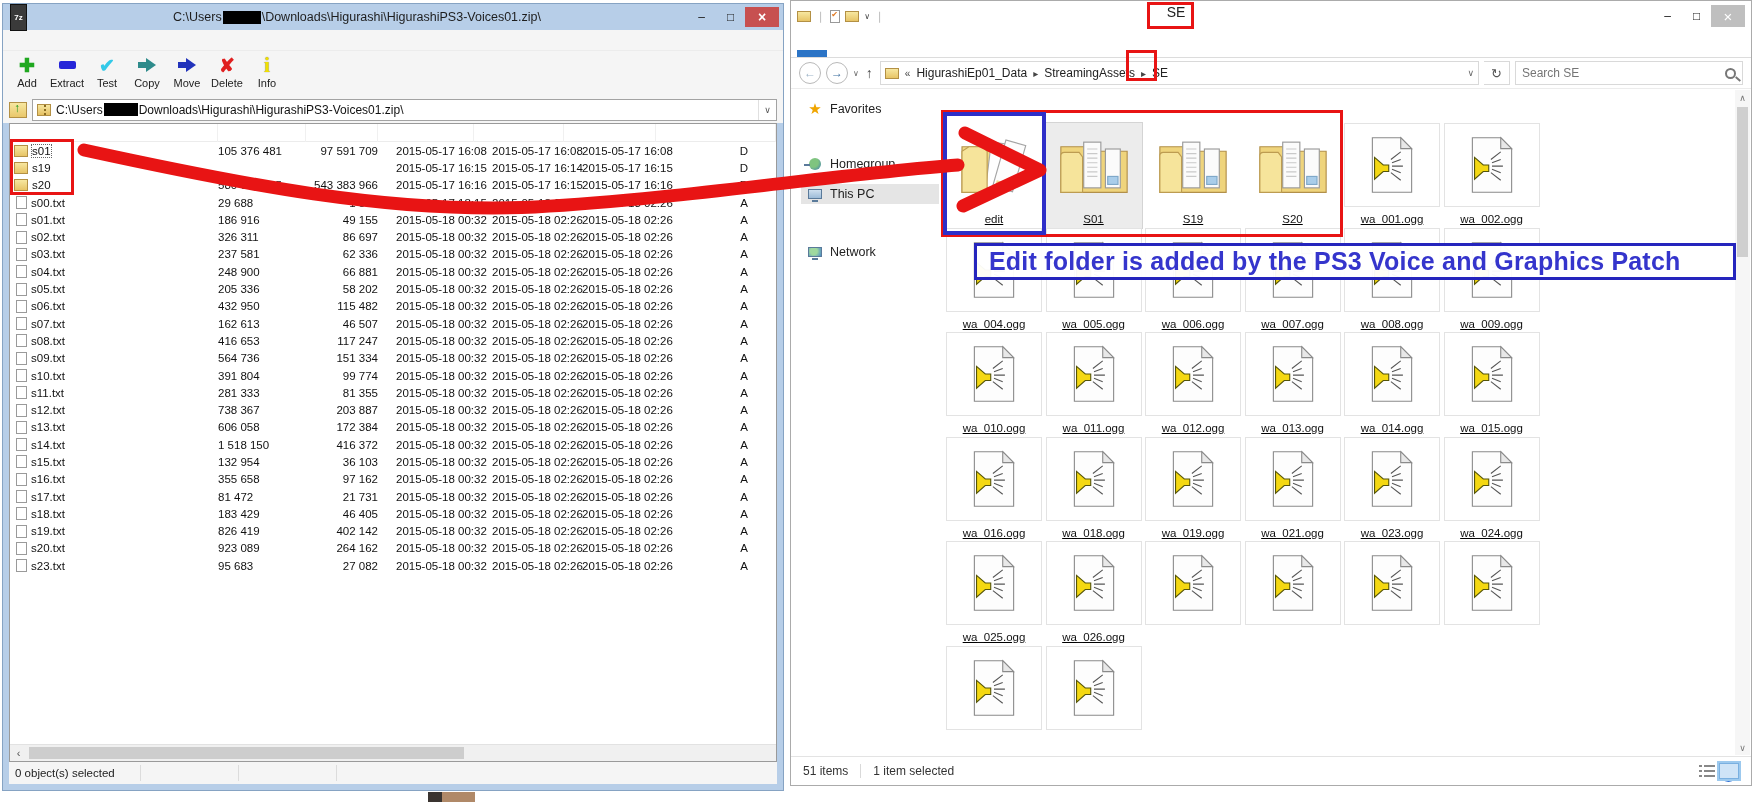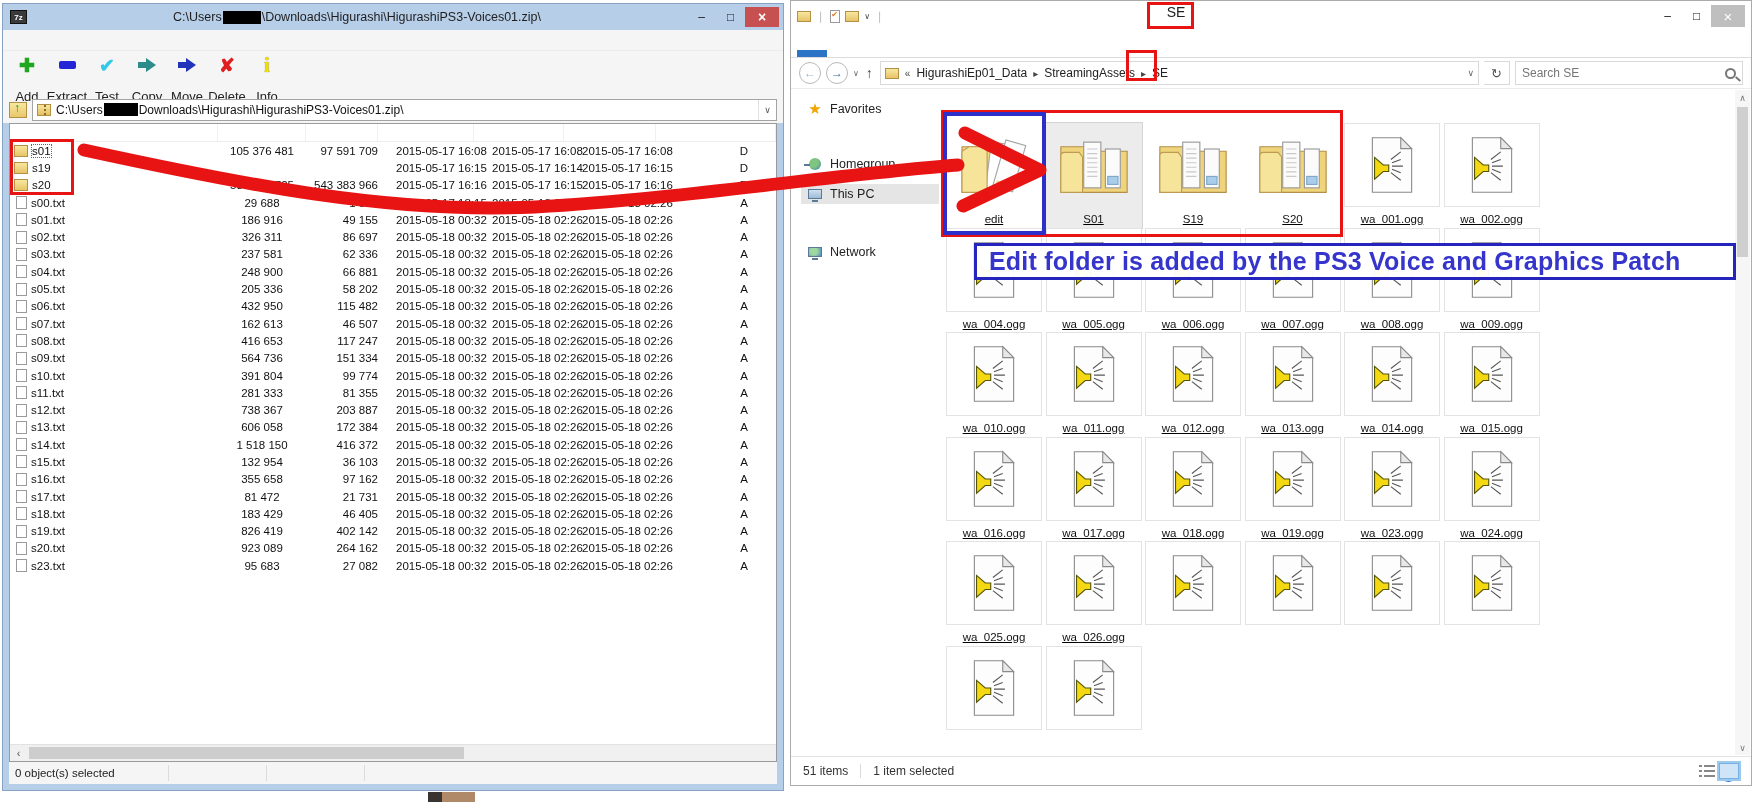--- a/index.html
+++ b/index.html
@@ -3,38 +3,38 @@
 <meta charset="utf-8">
 <style>
   * { margin:0; padding:0; box-sizing:border-box; }
   html,body { width:1752px; height:802px; background:#fff; overflow:hidden;
     font-family:"Liberation Sans", sans-serif; position:relative; }
 
   
   #zwin { position:absolute; left:2px; top:3px; width:782px; height:788px;
     background:#b7cee8; border:1px solid #86a3c3; }
   .z-titlebar { height:26px; display:flex; align-items:center; padding:0 4px; }
-  .z-appicon { width:17px; height:14px; background:#3a3a3a; color:#fff; font-size:8px;
+  .z-appicon { width:17px; height:27px; background:#3a3a3a; color:#fff; font-size:8px;
     font-weight:bold; display:flex; align-items:center; justify-content:center;
     border:1px solid #111; margin-left:3px; }
   .z-title { flex:1; display:flex; justify-content:center; align-items:center;
     font-size:12.5px; color:#1e1e1e; white-space:nowrap; }
   .redact { display:inline-block; width:38px; height:13px; background:#000; margin:0 1px; }
   .z-btn { width:29px; height:20px; display:flex; align-items:center; justify-content:center;
     font-size:12px; color:#222; cursor:default; }
   .z-btn.close { background:#c75050; color:#fff; width:34px; font-size:14px; font-weight:bold; }
   .z-chrome { background:#f5f5f5; }
   .z-menubar { height:21px; display:flex; align-items:center; padding:0 6px;
     font-size:12px; color:#222; border-bottom:1px solid #ececec; }
   .z-menubar span { padding:0 8px; }
   .z-toolbar { height:45px; display:flex; align-items:flex-start; padding:2px 4px 0 4px; }
   .z-tbtn { width:40px; display:flex; flex-direction:column; align-items:center; }
   .z-ticon { height:24px; display:flex; align-items:center; justify-content:center;
     font-size:19px; font-weight:bold; }
-  .z-tlabel { font-size:13px; color:#222;margin-top:12px; }
+  .z-tlabel { font-size:11px; color:#222; }
   .z-tbtn[data-type="add"] .z-ticon { color:#1fa81f; }
   .z-tbtn[data-type="test"] .z-ticon { color:#33c9e8; }
   .z-tbtn[data-type="delete"] .z-ticon { color:#e02020; }
   .z-tbtn[data-type="extract"] .z-ticon .bar { width:17px; height:8px; background:#2525d8; border-radius:2px; }
   .z-tbtn[data-type="info"] .z-ticon { color:#f0e000; font-family:"Liberation Serif",serif;
     font-size:21px; text-shadow:0 0 1px #666; }
   .t-arrow { position:relative; width:20px; height:14px; display:inline-block; }
   .t-arrow i { position:absolute; left:1px; top:4px; width:8px; height:6px; background:var(--c); }
   .t-arrow em { position:absolute; left:9px; top:0; width:0; height:0;
     border-left:10px solid var(--c); border-top:7px solid transparent; border-bottom:7px solid transparent; }
@@ -50,21 +50,21 @@
     background:repeating-linear-gradient(#8a6a20 0 2px, transparent 2px 4px); }
   .z-combo .redact { width:34px; }
   .z-drop { margin-left:auto; width:18px; height:20px; display:flex; align-items:center;
     justify-content:center; font-size:9px; color:#555; border-left:1px solid #e0e0e0; }
   .z-main { position:absolute; left:6px; right:6px; top:119px; bottom:28px;
     background:#fff; border:1px solid #9a9a9a; overflow:hidden; }
   .z-head { display:flex; height:18px; align-items:center; font-size:12px; color:#333;
     border-bottom:1px solid #ececec; }
   .z-head [data-type] { border-right:1px solid #f0f0f0; height:18px; line-height:18px; }
   [data-col="name"],  .z-head [data-type="name"]  { width:208px; padding-left:4px; }
-  [data-col="size"],  .z-head [data-type="size"]  { width:88px;  text-align:center; }
+  [data-col="size"],  .z-head [data-type="size"]  { width:88px;  text-align:left; }
   [data-col="packed"],.z-head [data-type="packed"]{ width:72px;  text-align:right; }
   [data-col="modified"],.z-head [data-type="modified"]{ width:96px; padding-left:18px; }
   [data-col="created"], .z-head [data-type="created"] { width:90px; padding-left:18px; }
   [data-col="accessed"],.z-head [data-type="accessed"]{ width:92px; padding-left:18px; }
   [data-col="attr"],  .z-head [data-type="attr"]  { flex:1; text-align:right; padding-right:28px; }
   .z-head [data-type="attr"] { padding-right:22px; }
   .zrow { display:flex; height:17.3px; align-items:center; font-size:11.5px; color:#111; white-space:nowrap; }
   .zrow [data-col="name"] { display:flex; align-items:center; gap:4px; }
   .fico { width:14px; height:12px; flex:0 0 auto; }
   .zrow[data-type="folder"] .fico { background:linear-gradient(#f7e7a0,#e7c466); border:1px solid #b39044; }
@@ -73,21 +73,21 @@
     inset 0 0 0 30px #fff; background-image:repeating-linear-gradient(#d8d8d8 0 1px, transparent 1px 3px);
     background-position:0 3px; background-size:9px 9px; background-repeat:no-repeat; }
   .zrow[data-state="focused"] .rowlabel { outline:1px dotted #666; }
   .z-hscroll { position:absolute; left:0; right:0; bottom:0; height:17px; background:#f0f0f0;
     border-top:1px solid #e2e2e2; }
   .z-hscroll .larr { position:absolute; left:0; top:0; width:17px; height:16px; color:#555;
     font-size:11px; display:flex; align-items:center; justify-content:center; }
   .z-hscroll .thumb { position:absolute; left:19px; top:2px; width:435px; height:12px; background:#cdcdcd; }
   .z-status { position:absolute; left:6px; right:6px; bottom:6px; height:22px; background:#f5f5f5;
     display:flex; align-items:center; font-size:11.5px; color:#222; }
-  .z-status .seg1 { width:160px; padding-left:6px; border-right:1px solid #dcdcdc; height:16px; line-height:16px; }
+  .z-status .seg1 { width:132px; padding-left:6px; border-right:1px solid #dcdcdc; height:16px; line-height:16px; }
   .z-status .seg { width:98px; border-right:1px solid #dcdcdc; height:16px; }
 
   
   #ewin { position:absolute; left:790px; top:0; width:962px; height:786px;
     background:#fff; border:1px solid #ababab; }
   .e-titlebar { height:30px; display:flex; align-items:center; padding:0 6px; position:relative; }
   .qat { display:flex; align-items:center; gap:5px; font-size:11px; color:#bbb; }
   .qat .fold { width:14px; height:11px; background:linear-gradient(#f7e7a0,#e7c466); border:1px solid #b39044; }
   .qat .page { width:10px; height:13px; background:#fff; border:1px solid #999; position:relative; }
   .qat .page::after { content:"✔"; position:absolute; left:0; top:-1px; font-size:8px; color:#e07820; }
@@ -930,45 +930,45 @@
         <div class="tile" data-type="ogg">
           <div class="tbox">
 
             <svg class="ic-ogg" width="48" height="60" viewBox="0 0 44 54">
               <path d="M4 2 h26 l10 10 v40 H4 z" fill="#fdfdfd" stroke="#8a8a8a"></path>
               <path d="M30 2 l10 10 h-10 z" fill="#e8e8e8" stroke="#8a8a8a"></path>
               <polygon points="6,20 14,27 19,27 19,33 14,33 6,40" fill="#f4d812" stroke="#55550a"></polygon>
               <path d="M22 28 h10 M21 22 l9 -7 M21 34 l9 7 M22 25 l8 -3 M22 31 l8 3" stroke="#555" fill="none"></path>
             </svg>
           </div>
-          <div class="tlabel">wa_017.ogg</div>
-        </div>
-        <div class="tile" data-type="ogg">
-          <div class="tbox">
-
-            <svg class="ic-ogg" width="48" height="60" viewBox="0 0 44 54">
-              <path d="M4 2 h26 l10 10 v40 H4 z" fill="#fdfdfd" stroke="#8a8a8a"></path>
-              <path d="M30 2 l10 10 h-10 z" fill="#e8e8e8" stroke="#8a8a8a"></path>
-              <polygon points="6,20 14,27 19,27 19,33 14,33 6,40" fill="#f4d812" stroke="#55550a"></polygon>
-              <path d="M22 28 h10 M21 22 l9 -7 M21 34 l9 7 M22 25 l8 -3 M22 31 l8 3" stroke="#555" fill="none"></path>
-            </svg>
-          </div>
           <div class="tlabel">wa_018.ogg</div>
         </div>
         <div class="tile" data-type="ogg">
           <div class="tbox">
 
             <svg class="ic-ogg" width="48" height="60" viewBox="0 0 44 54">
               <path d="M4 2 h26 l10 10 v40 H4 z" fill="#fdfdfd" stroke="#8a8a8a"></path>
               <path d="M30 2 l10 10 h-10 z" fill="#e8e8e8" stroke="#8a8a8a"></path>
               <polygon points="6,20 14,27 19,27 19,33 14,33 6,40" fill="#f4d812" stroke="#55550a"></polygon>
               <path d="M22 28 h10 M21 22 l9 -7 M21 34 l9 7 M22 25 l8 -3 M22 31 l8 3" stroke="#555" fill="none"></path>
             </svg>
           </div>
           <div class="tlabel">wa_019.ogg</div>
+        </div>
+        <div class="tile" data-type="ogg">
+          <div class="tbox">
+
+            <svg class="ic-ogg" width="48" height="60" viewBox="0 0 44 54">
+              <path d="M4 2 h26 l10 10 v40 H4 z" fill="#fdfdfd" stroke="#8a8a8a"></path>
+              <path d="M30 2 l10 10 h-10 z" fill="#e8e8e8" stroke="#8a8a8a"></path>
+              <polygon points="6,20 14,27 19,27 19,33 14,33 6,40" fill="#f4d812" stroke="#55550a"></polygon>
+              <path d="M22 28 h10 M21 22 l9 -7 M21 34 l9 7 M22 25 l8 -3 M22 31 l8 3" stroke="#555" fill="none"></path>
+            </svg>
+          </div>
+          <div class="tlabel">wa_021.ogg</div>
         </div>
         <div class="tile" data-type="ogg">
           <div class="tbox">
 
             <svg class="ic-ogg" width="48" height="60" viewBox="0 0 44 54">
               <path d="M4 2 h26 l10 10 v40 H4 z" fill="#fdfdfd" stroke="#8a8a8a"></path>
               <path d="M30 2 l10 10 h-10 z" fill="#e8e8e8" stroke="#8a8a8a"></path>
               <polygon points="6,20 14,27 19,27 19,33 14,33 6,40" fill="#f4d812" stroke="#55550a"></polygon>
               <path d="M22 28 h10 M21 22 l9 -7 M21 34 l9 7 M22 25 l8 -3 M22 31 l8 3" stroke="#555" fill="none"></path>
             </svg>

